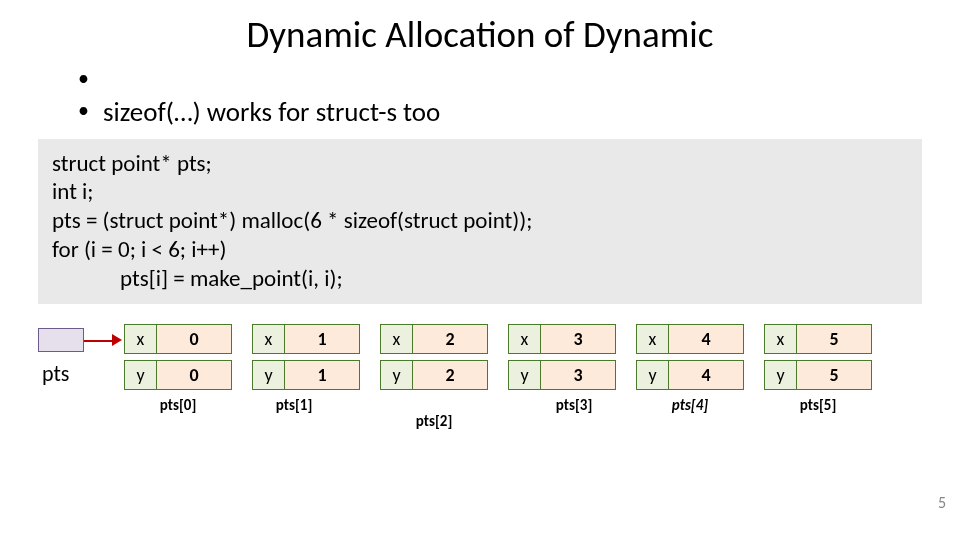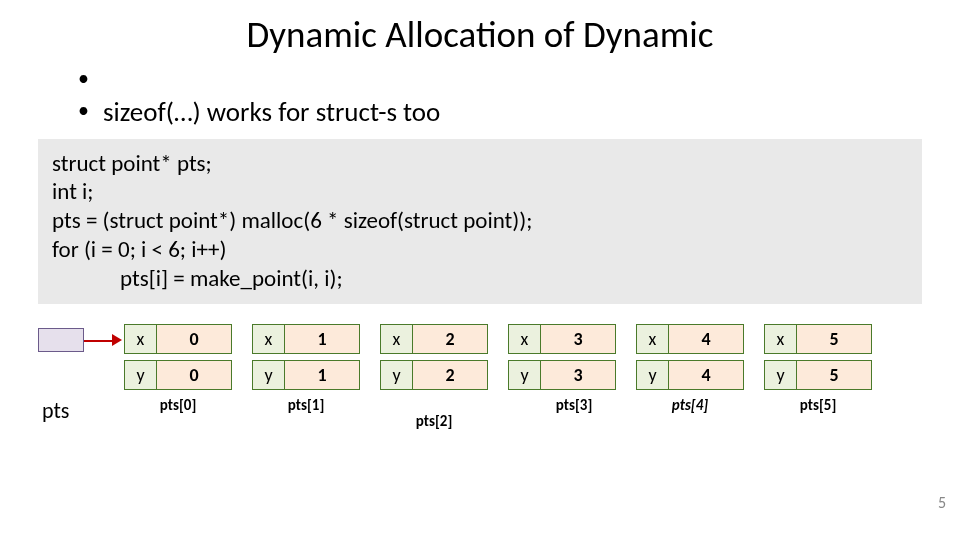--- a/index.html
+++ b/index.html
@@ -45,21 +45,20 @@
     width: 46px;
     height: 24px;
     background: #e6e0ec;
     border: 1px solid #6b5a8a;
   }
   .pts-label {
     position: absolute;
     left: 42px;
     top: 40px;
     font-size: 22px;
-    margin-top: 37px;
   }
   .arrow-line {
     position: absolute;
     left: 84px;
     top: 20px;
     width: 30px;
     height: 2px;
     background: #c00000;
   }
   .arrow-head {
@@ -102,21 +101,21 @@
   }
   .caption {
     position: absolute;
     top: 76px;
     width: 108px;
     text-align: center;
     font-size: 15px;
     font-weight: bold;
   }
   .s0 { left: 124px; } .c0 { left: 124px; }
-  .s1 { left: 252px; } .c1 { left: 252px; }
+  .s1 { left: 252px; } .c1 { left: 240px; }
   .s2 { left: 380px; } .c2 { left: 380px; margin-top: 16px; }
   .s3 { left: 508px; } .c3 { left: 520px; }
   .s4 { left: 636px; } .c4 { left: 636px; font-style: italic; }
   .s5 { left: 764px; } .c5 { left: 764px; }
   .slidenum {
     position: absolute;
     right: 14px;
     bottom: 28px;
     font-size: 16px;
     color: #888;

